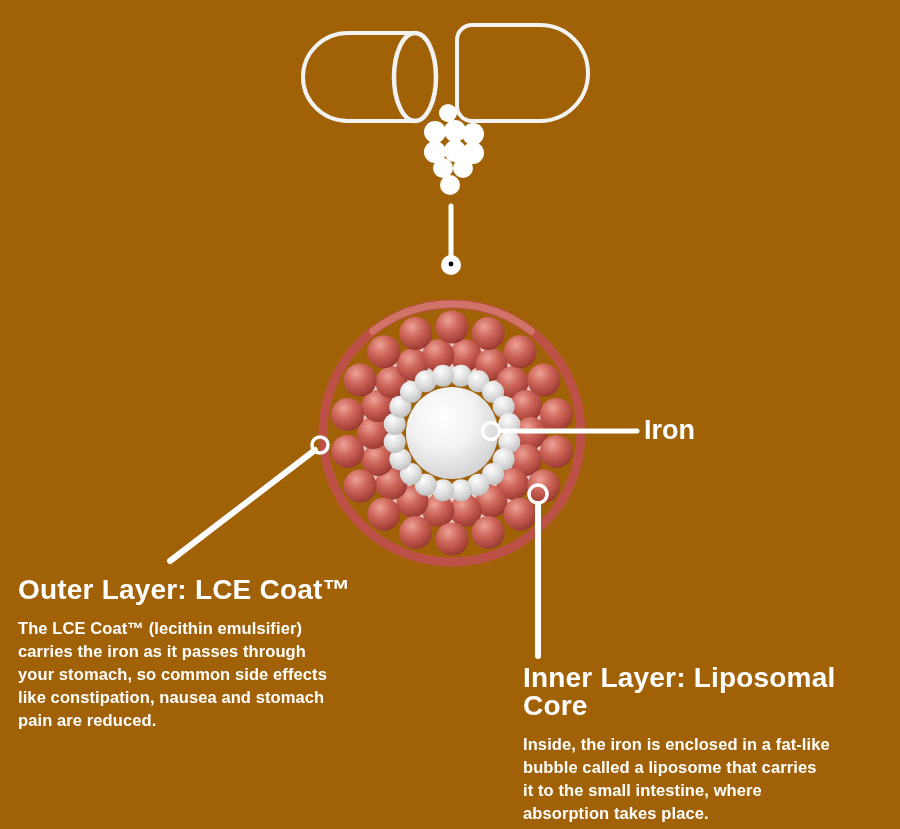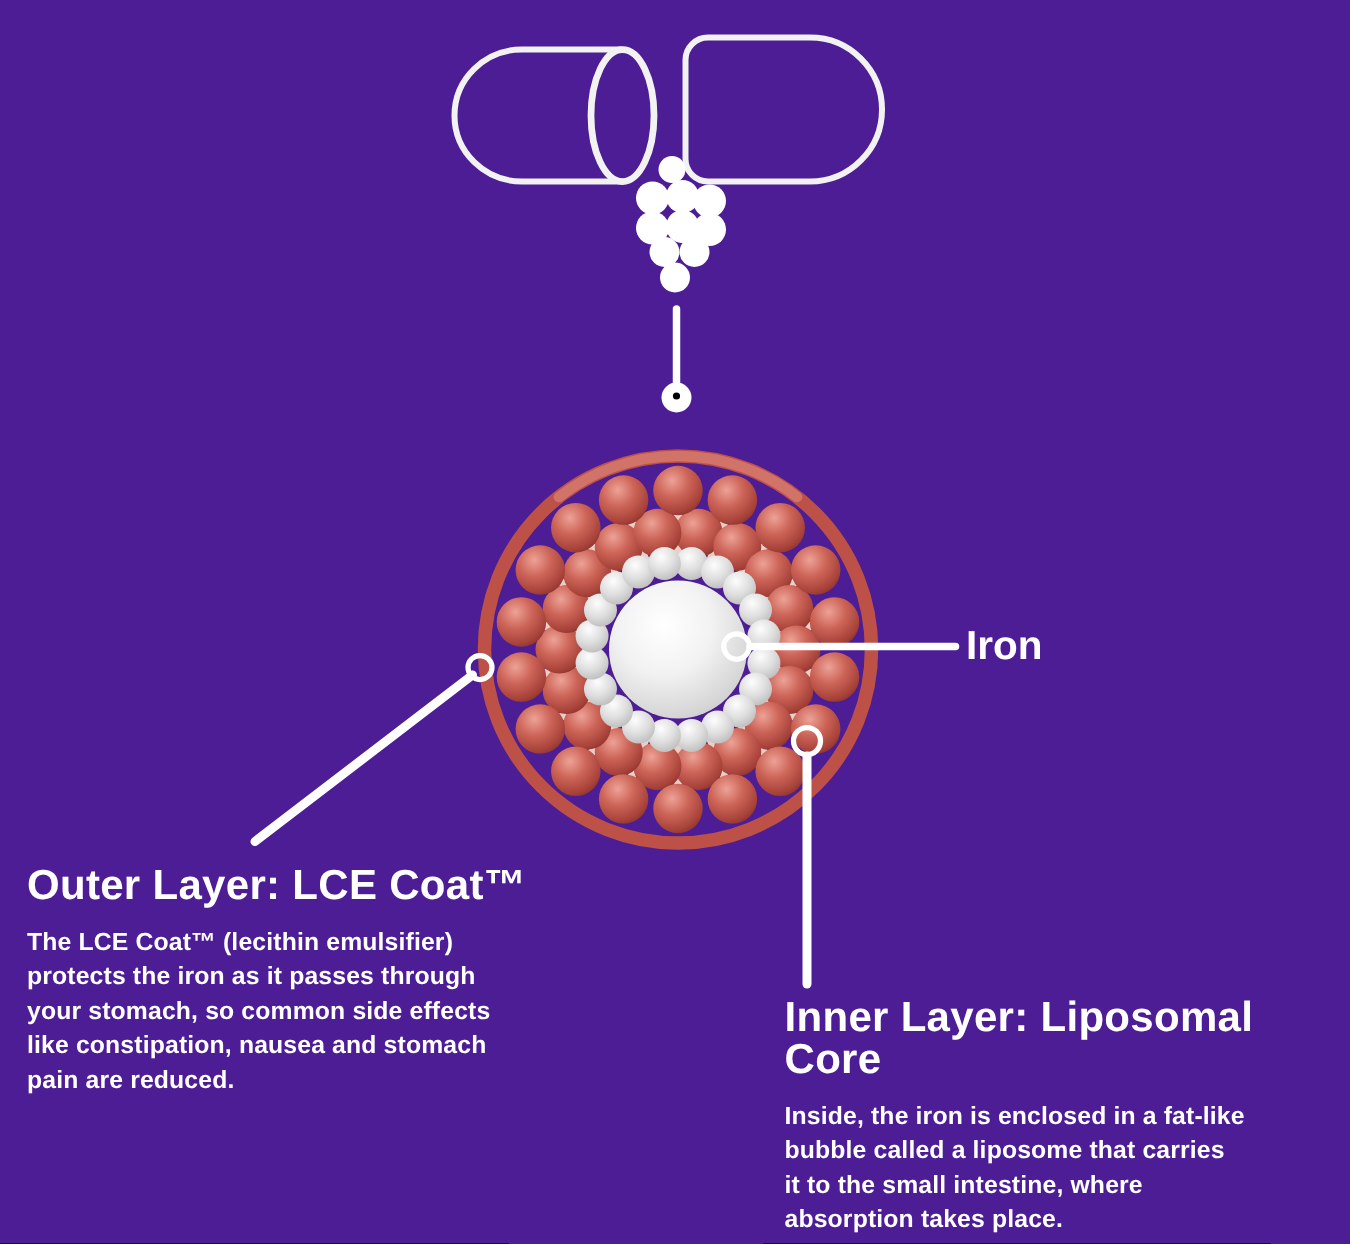--- a/index.html
+++ b/index.html
@@ -47,21 +47,21 @@
     top: 414px;
     color: #fff;
     font-size: 27px;
     line-height: 32px;
     font-weight: 700;
   }
 </style>
 </head>
 <body>
 
-<div class="stage" style="background: #4c1d95;">
+<div class="stage" style="background: #a16207;">
 
   <svg width="900" height="829" viewBox="0 0 900 829">
     <defs>
       <radialGradient id="gradRed" cx="38%" cy="30%" r="75%">
         <stop offset="0%" stop-color="#eda296"></stop>
         <stop offset="45%" stop-color="#cd6458"></stop>
         <stop offset="85%" stop-color="#a8433a"></stop>
         <stop offset="100%" stop-color="#8e352d"></stop>
       </radialGradient>
       <radialGradient id="gradGray" cx="40%" cy="30%" r="75%">
@@ -208,21 +208,21 @@
       <line id="inner-callout-line" x1="538" y1="504" x2="538" y2="656" stroke-width="6" stroke-linecap="round"></line>
       <circle id="inner-callout-ring" cx="538" cy="494" r="9" stroke-width="3.5"></circle>
     </g>
   </svg>
 
   <div class="iron-label">Iron</div>
 
   <div class="text-block outer-layer-block">
     <h2>Outer Layer: LCE Coat™</h2>
     <p>The LCE Coat™ (lecithin emulsifier)
-protects the iron as it passes through
+carries the iron as it passes through
 your stomach, so common side effects
 like constipation, nausea and stomach
 pain are reduced.</p>
   </div>
 
   <div class="text-block inner-layer-block">
     <h2>Inner Layer: Liposomal Core</h2>
     <p>Inside, the iron is enclosed in a fat-like
 bubble called a liposome that carries
 it to the small intestine, where

